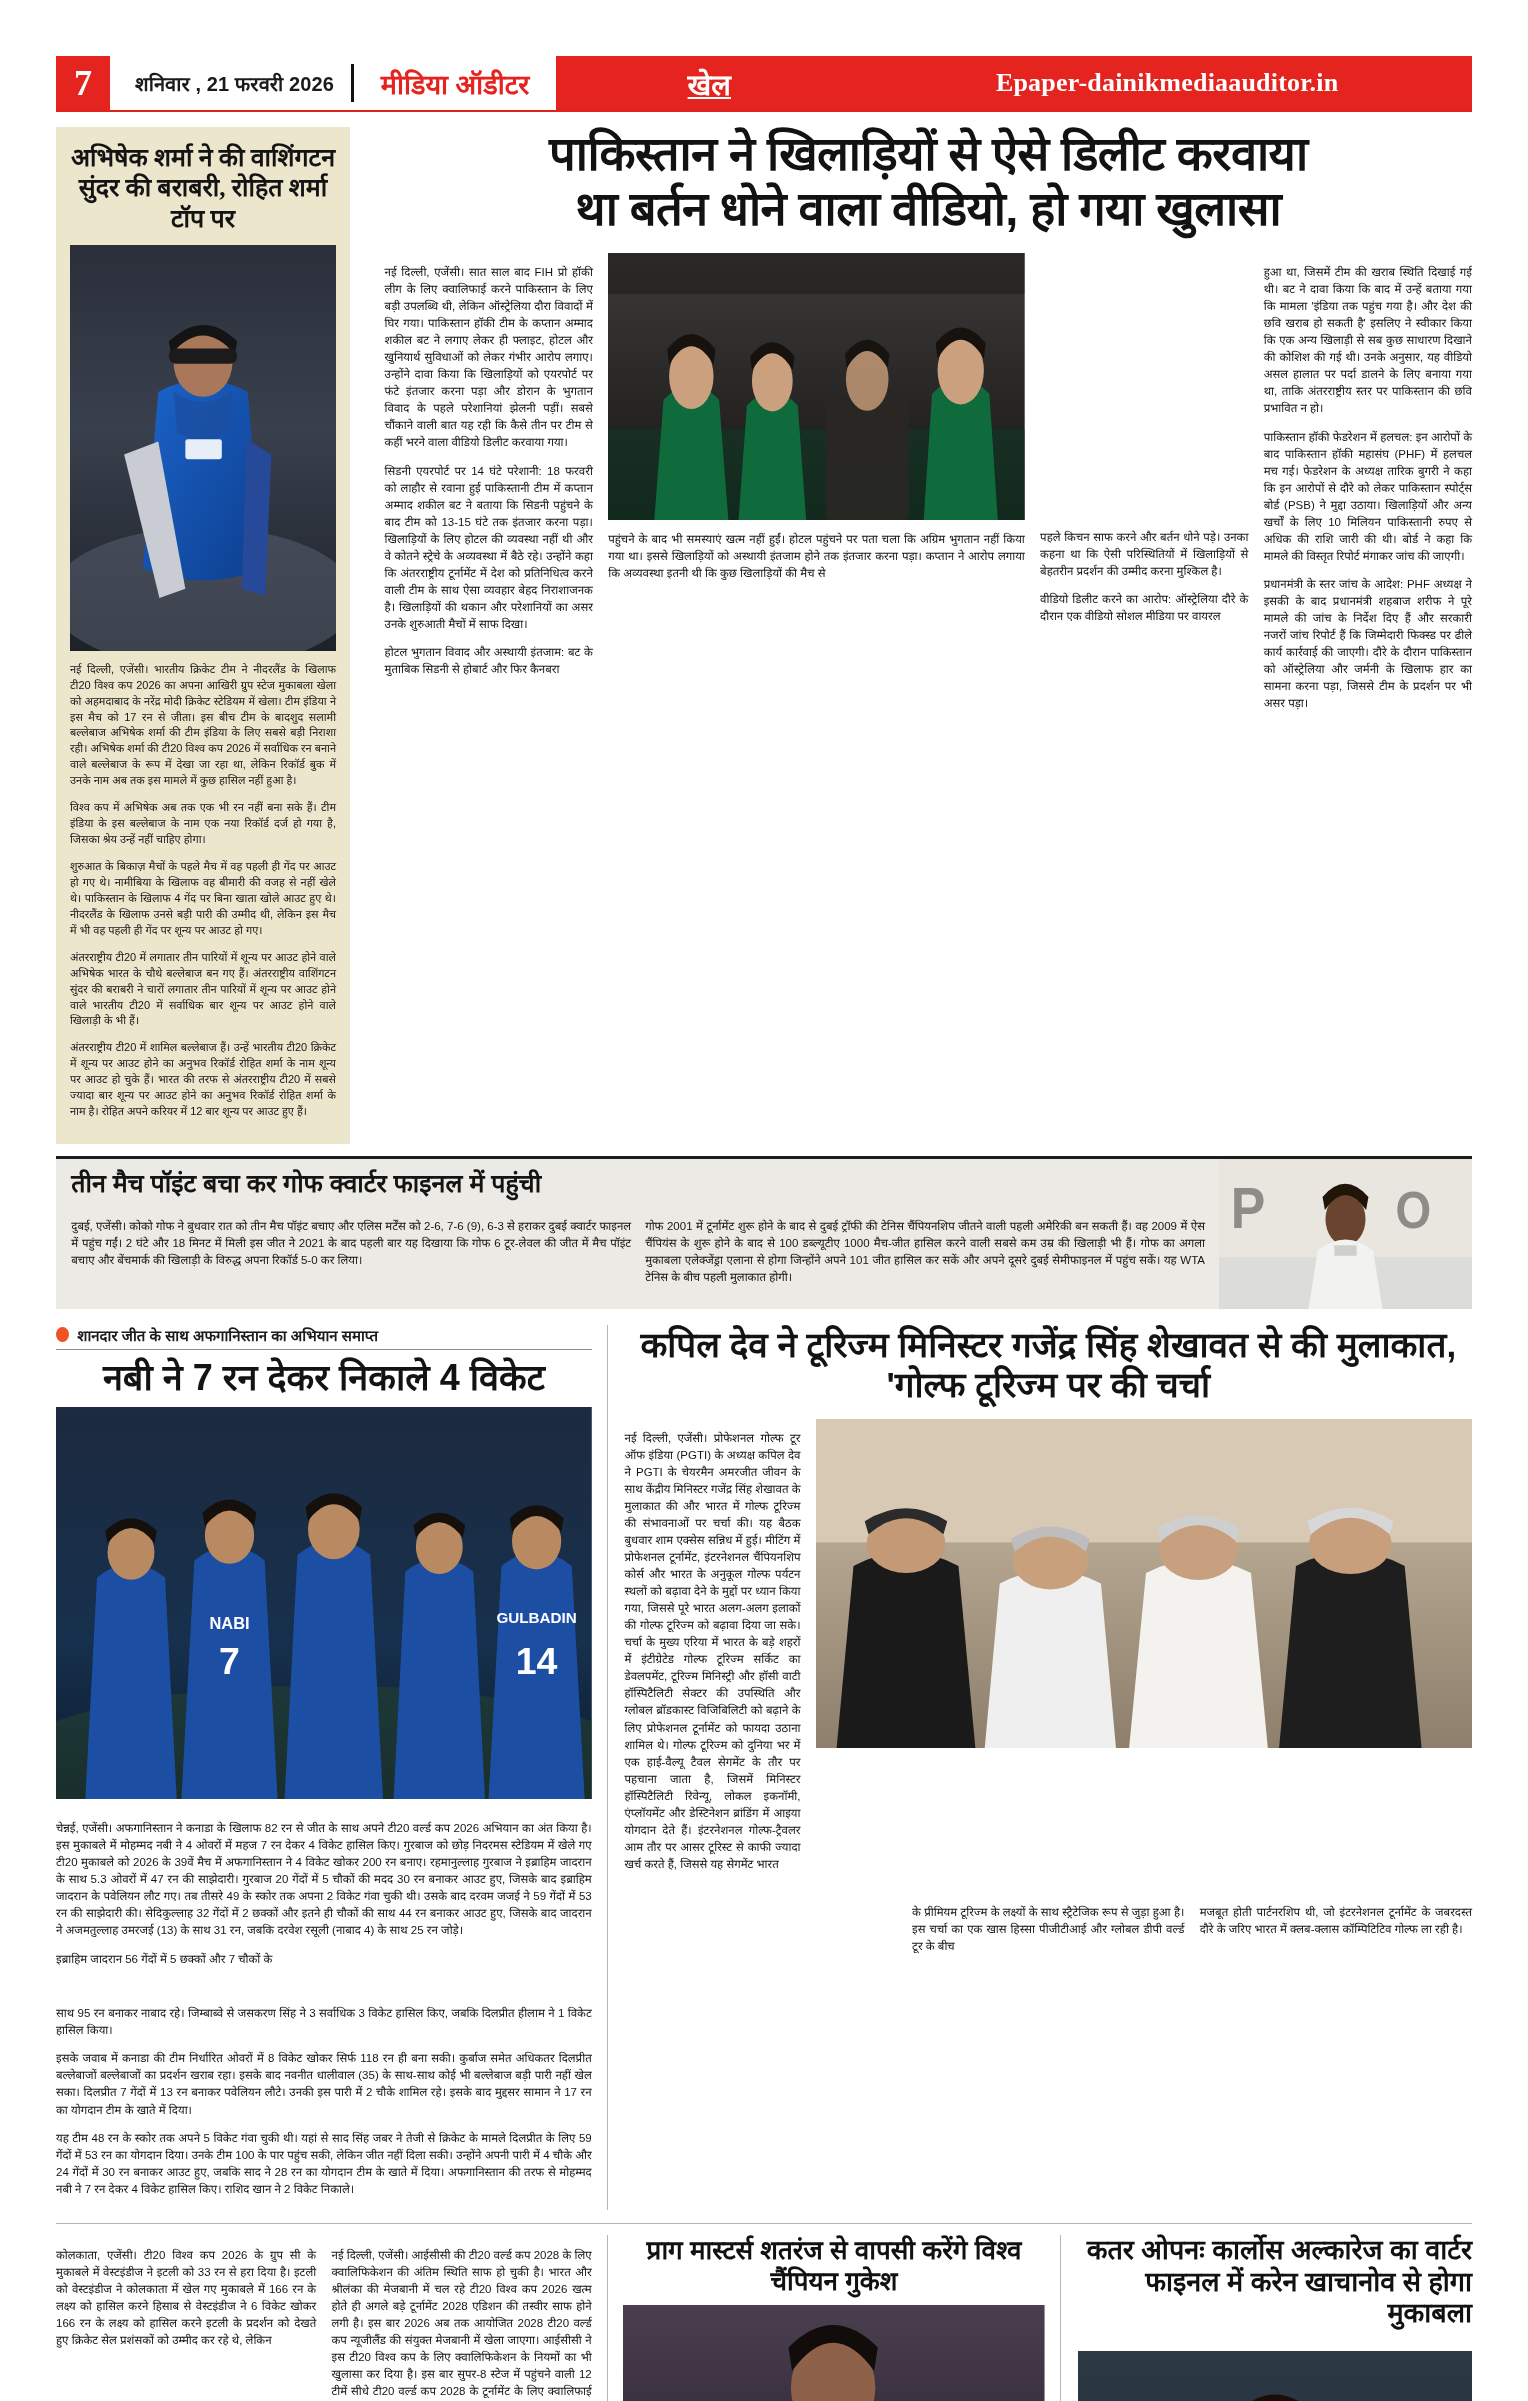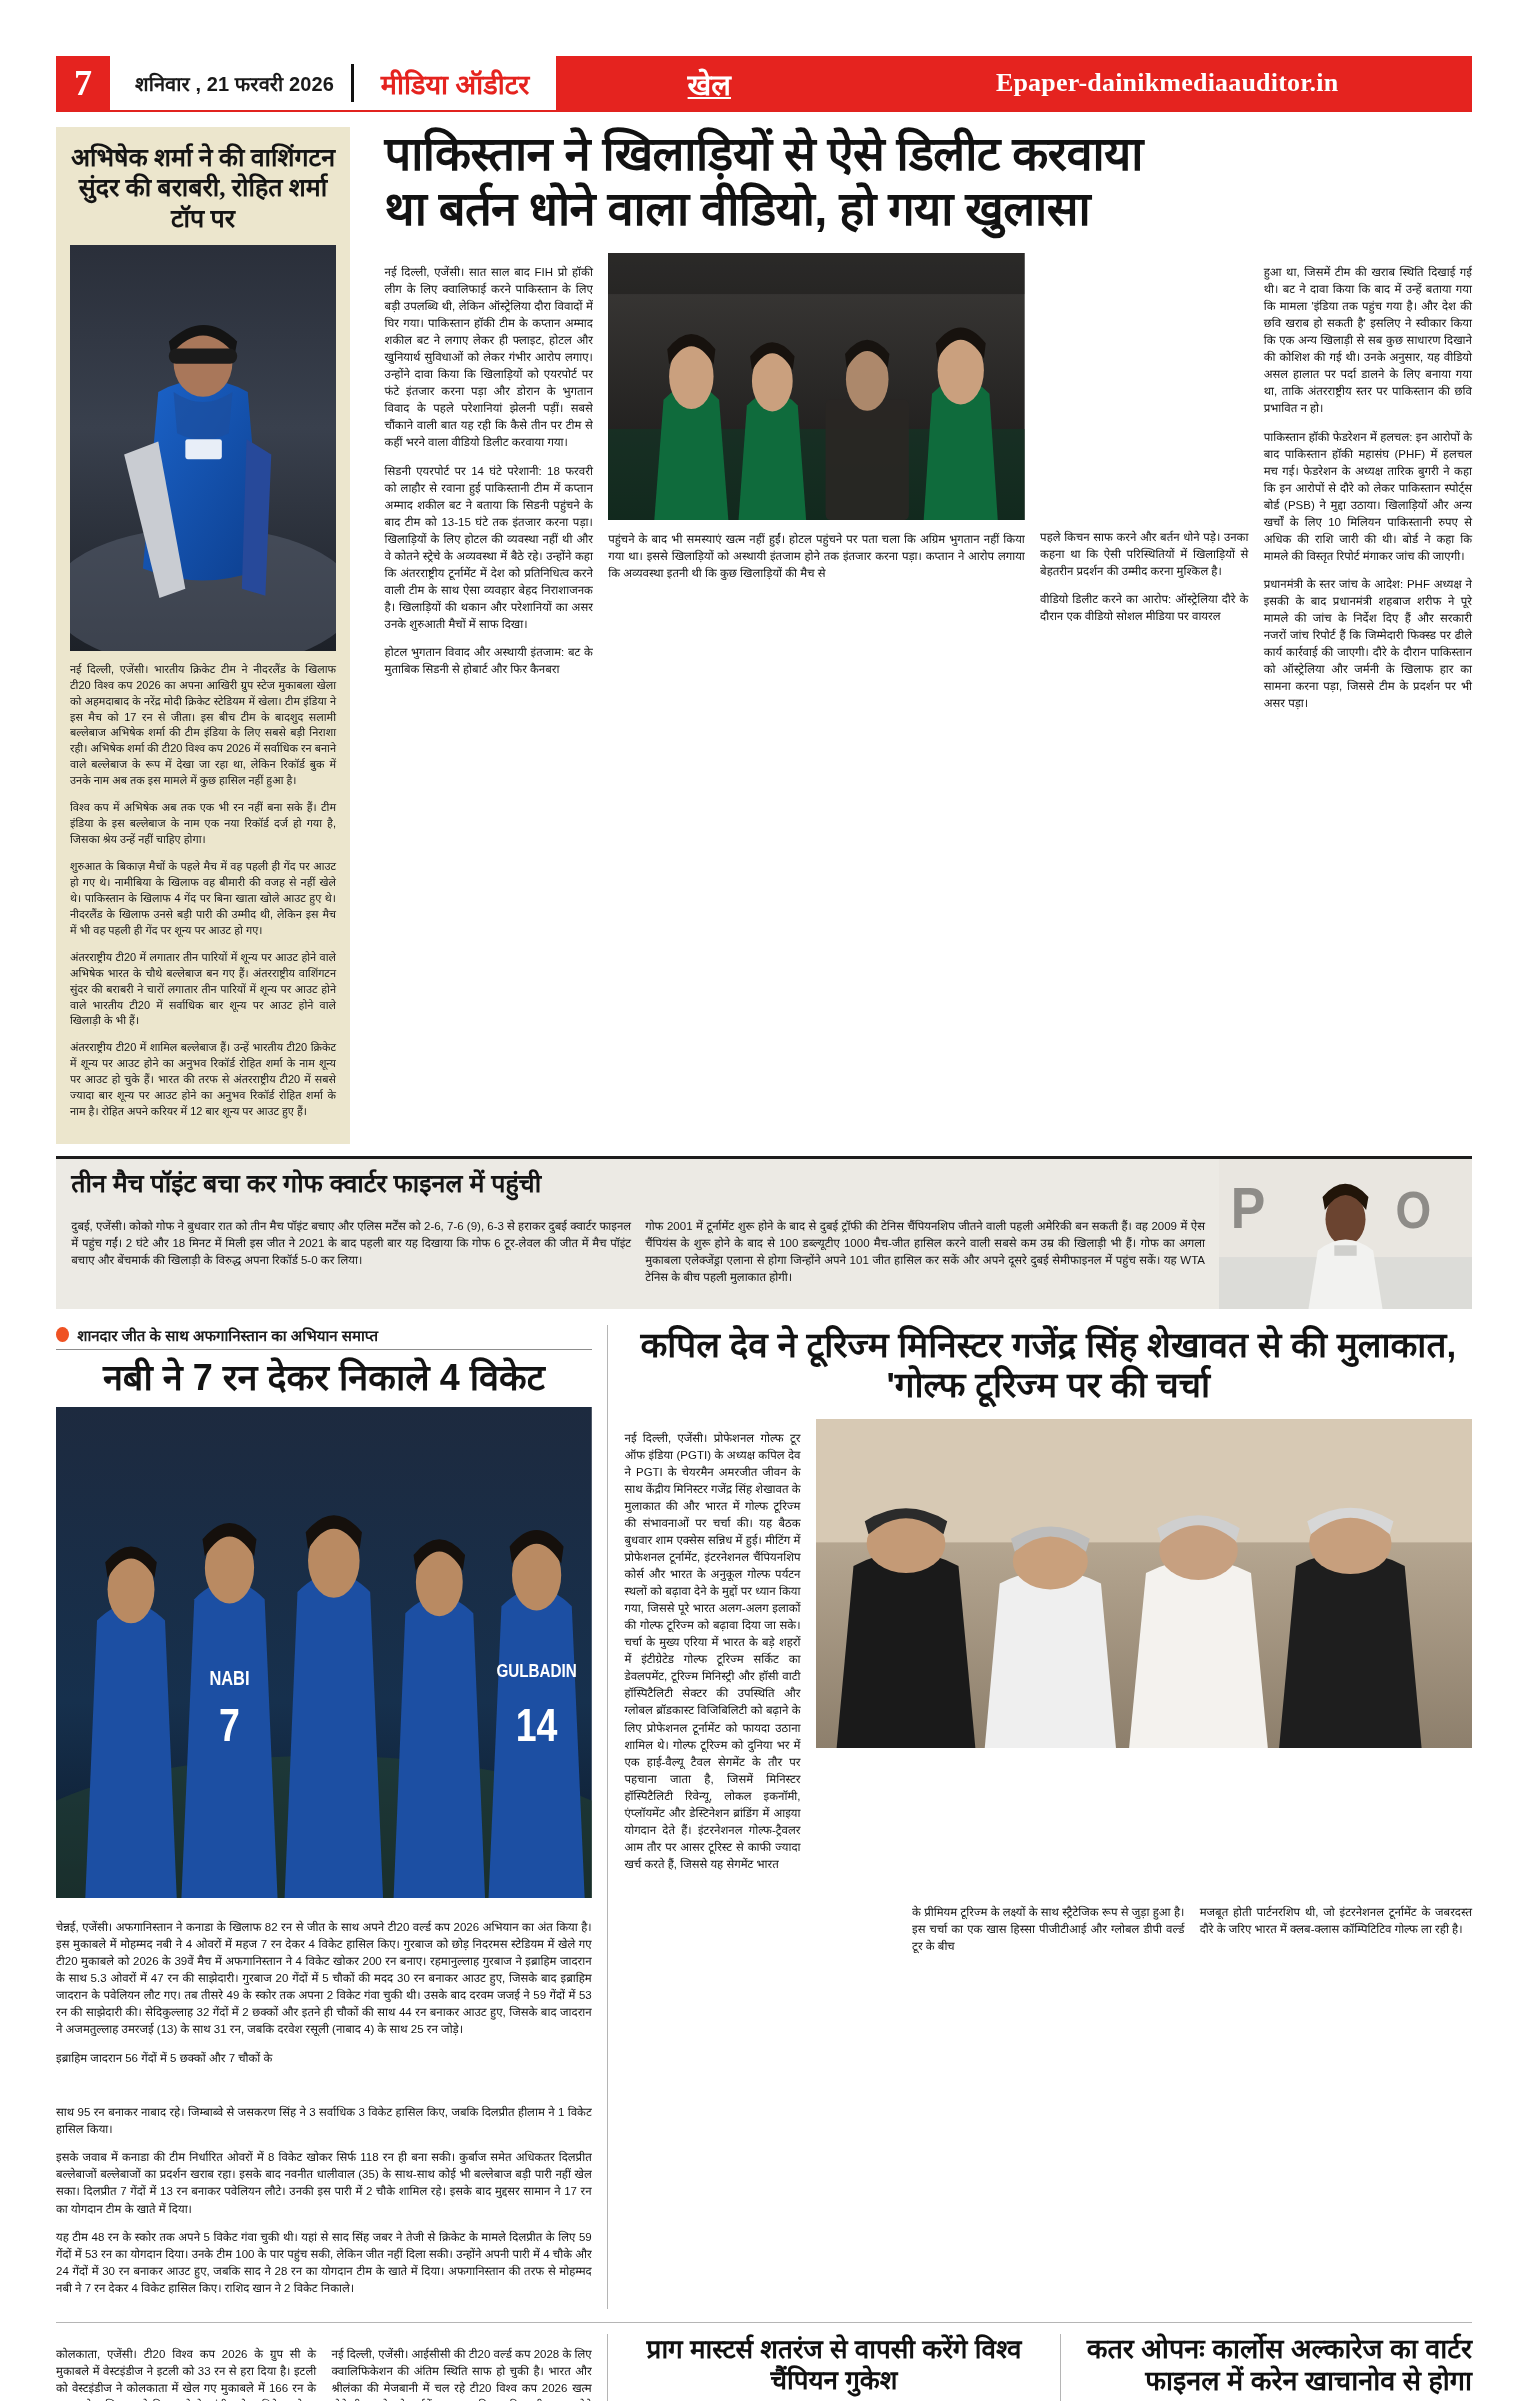--- a/index.html
+++ b/index.html
@@ -92,20 +92,21 @@
   }
   .col-left .lead-photo{height:406px;margin-bottom:10.6px;}
   .col-left .body-text{font-size:11px;line-height:1.45;}
 
   .col-main{flex:1 1 auto;padding-left:17.6px;box-sizing:border-box;}
   .headline-main{
     margin:0;
     font-size:47px;
     line-height:1.17;
     font-weight:700;
+    text-align:center;
     letter-spacing:-0.6px;
     color:#121212;
   }
   .main-body{display:flex;gap:15.3px;margin-top:15.3px;}
   .main-body .c{flex:1 1 0;}
   .main-photo{height:267px;margin-bottom:8.2px;}
 
   
   .tennis{
     margin:11.8px 56px 0 56px;
@@ -126,21 +127,21 @@
   .mid-left{width:552px;flex:0 0 552px;box-sizing:border-box;padding-right:15.3px;border-right:1.2px solid #b5b5b5;}
   .kicker{
     display:flex;align-items:center;gap:8.2px;
     border-bottom:1.2px solid #8d8d8d;padding-bottom:4.7px;margin-bottom:8.2px;
   }
   .kicker .dot{width:13px;height:15.3px;border-radius:50%;background:#ef5223;flex:0 0 auto;}
   .kicker span.t{font-size:15px;font-weight:700;color:#1b1b1b;}
   .mid-left h2{
     margin:0 0 9.4px 0;font-size:36px;line-height:1.1;font-weight:700;text-align:center;color:#131313;
   }
-  .mid-photo{height:491px;margin-bottom:9.4px;}
+  .mid-photo{height:392px;margin-bottom:9.4px;}
   .mid-left-cols{display:flex;gap:14px;flex-direction:column;}
   .mid-left-cols .c{flex:1 1 0;}
 
   .mid-right{flex:1 1 auto;padding-left:16.5px;box-sizing:border-box;}
   .mid-right h2{
     margin:0 0 13px 0;font-size:35px;line-height:1.16;font-weight:700;text-align:center;color:#131313;
   }
   .kapil-row{display:flex;gap:15.3px;}
   .kapil-text{flex:0 0 176px;}
   .kapil-photo{flex:1 1 auto;height:329px;}

